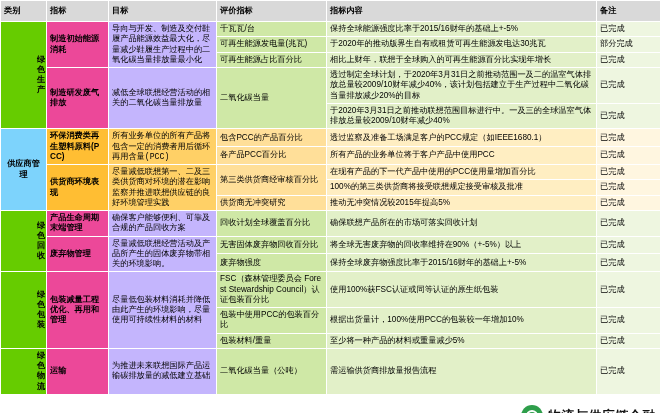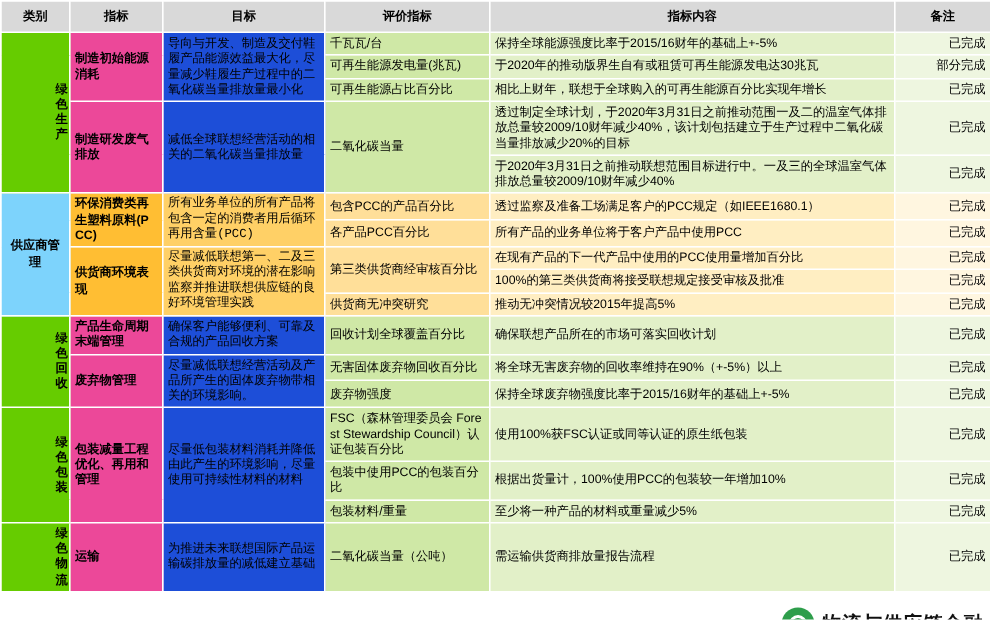--- a/index.html
+++ b/index.html
@@ -20,21 +20,21 @@
     border:1px solid #ffffff;
     vertical-align:middle;
     padding:2px 3px;
     font-size:8.2px;
     line-height:1.25;
     word-break:break-all;
   }
   thead th{
     background:#d9d9d9;
     font-weight:bold;
-    text-align:center;
+    text-align:left;
     height:16px;
     font-size:8.5px;
     border:1px solid #ffffff;
   }
   
   col.c-cat{width:46px;}
   col.c-ind{width:62px;}
   col.c-goal{width:108px;}
   col.c-eval{width:110px;}
   col.c-desc{width:270px;}
@@ -50,28 +50,28 @@
   td.ind{
     font-weight:bold;
     font-size:8.4px;
     line-height:1.35;
   }
   td.goal,td.eval,td.desc{
     font-size:8.1px;
     line-height:1.3;
   }
   td.note{
-    text-align:right;
+    text-align:left;
     font-size:8.2px;
     white-space:nowrap;
   }
   
   .g-green .cat{background:#66cc00;padding-left:36px;}
   .g-green .ind{background:#ec4899;}
-  .g-green .goal{background:#1d4ed8;}
+  .g-green .goal{background:#c4b5fd;}
   .g-green .eval{background:#cfe8a6;}
   .g-green .desc{background:#e2f0c8;}
   .g-green .note{background:#eef6e0;}
 
   .g-orange .cat{background:#7dd3fc;}
   .g-orange .ind{background:#ffbe33;}
   .g-orange .goal{background:#ffd066;font-family:Liberation Mono, monospace;}
   .g-orange .eval{background:#ffdf99;}
   .g-orange .desc{background:#ffeec2;}
   .g-orange .note{background:#fff6e0;}

